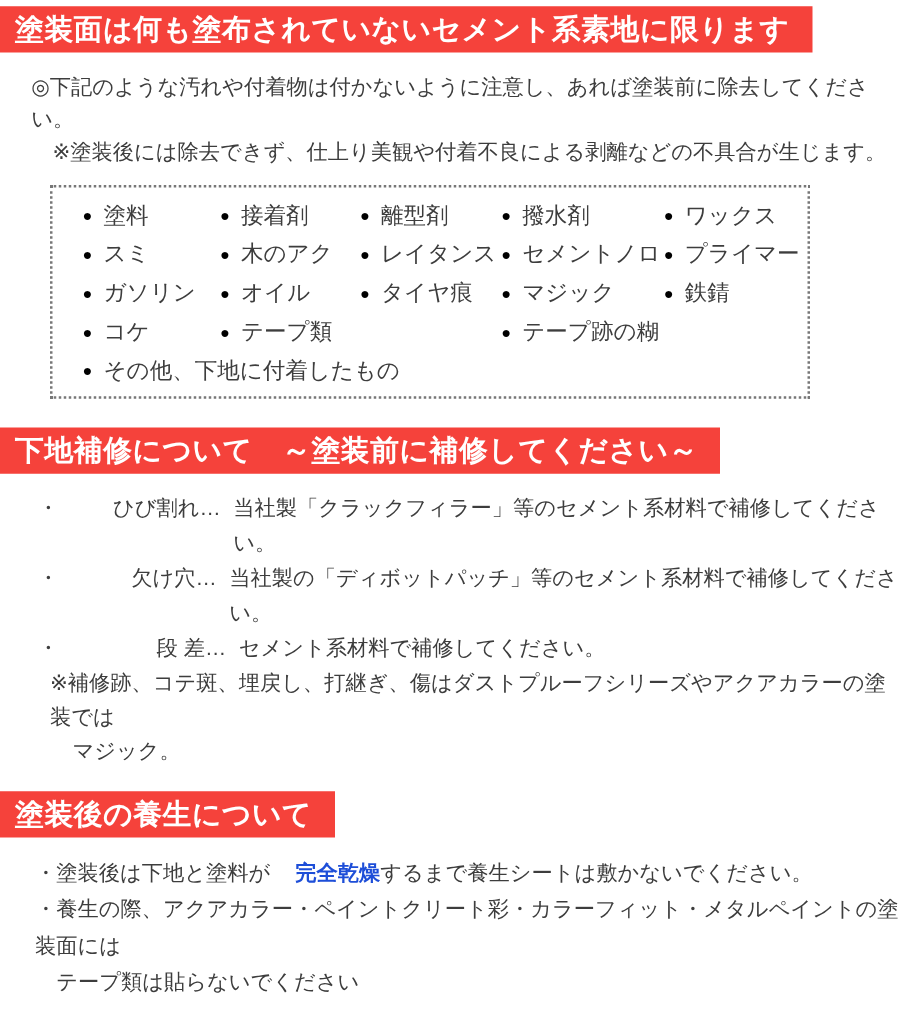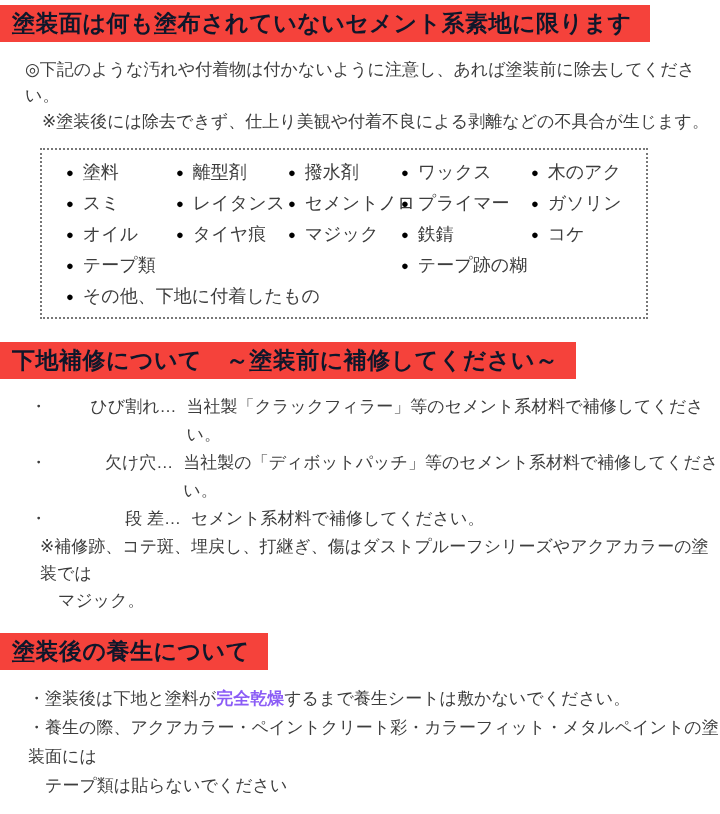--- a/index.html
+++ b/index.html
@@ -6,21 +6,21 @@
   html, body { background:#ffffff; }
   body {
     width:720px; height:814px; overflow:hidden;
     font-family:"Liberation Sans","DejaVu Sans",sans-serif;
     color:#3d3d3d;
   }
   .banner-wrap { line-height:0; }
   .banner {
     display:inline-block;
     background:#f5423b;
-    color:#0f172a;
+    color:#ffffff;
     font-weight:bold;
     font-size:23px;
     line-height:35px;
     padding:1px 18px 1px 12px;
     letter-spacing:0.5px;
     white-space:nowrap;
   }
   .b1 { margin-top:5px; }
   .note1 { margin:15px 0 0 25px; font-size:17px; line-height:26px; }
   .note2 { margin:0 0 0 42px;  font-size:17px; line-height:26px; }
@@ -46,40 +46,41 @@
   .rmark { width:24px; }
   .rterm { width:110px; text-align:right; }
   .rell  { margin-right:10px; }
   .rnote1 { margin:0 0 0 40px; font-size:17px; line-height:27px; }
   .rnote2 { margin:0 0 0 58px; font-size:17px; line-height:27px; }
 
   .b3 { margin-top:19px; }
   .cure-list { margin-top:14px; }
   .cline  { margin-left:28px; font-size:17px; line-height:29px; }
   .cline3 { margin-left:45px; font-size:17px; line-height:29px; }
-  .redbold { color:#8b5cf6; font-weight:bold; }
+  .redbold { color:#1d4ed8; font-weight:bold;margin-left:20px; }
 </style>
 </head>
 <body>
 
 <div class="banner-wrap b1">
   <span class="banner">塗装面は何も塗布されていないセメント系素地に限ります</span>
 </div>
 <p class="note1">◎下記のような汚れや付着物は付かないように注意し、あれば塗装前に除去してください。</p>
 <p class="note2">※塗装後には除去できず、仕上り美観や付着不良による剥離などの不具合が生じます。</p>
 
 <div class="dashed-box">
   <div class="cgrid">
     <span class="ci"><span class="dot">●</span><span>塗料</span></span>
+    <span class="ci"><span class="dot">●</span><span>接着剤</span></span>
     <span class="ci"><span class="dot">●</span><span>離型剤</span></span>
     <span class="ci"><span class="dot">●</span><span>撥水剤</span></span>
     <span class="ci"><span class="dot">●</span><span>ワックス</span></span>
 
+    <span class="ci"><span class="dot">●</span><span>スミ</span></span>
     <span class="ci"><span class="dot">●</span><span>木のアク</span></span>
-    <span class="ci"><span class="dot">●</span><span>スミ</span></span>
     <span class="ci"><span class="dot">●</span><span>レイタンス</span></span>
     <span class="ci"><span class="dot">●</span><span>セメントノロ</span></span>
     <span class="ci"><span class="dot">●</span><span>プライマー</span></span>
 
     <span class="ci"><span class="dot">●</span><span>ガソリン</span></span>
     <span class="ci"><span class="dot">●</span><span>オイル</span></span>
     <span class="ci"><span class="dot">●</span><span>タイヤ痕</span></span>
     <span class="ci"><span class="dot">●</span><span>マジック</span></span>
 
     <span class="ci"><span class="dot">●</span><span>鉄錆</span></span>

